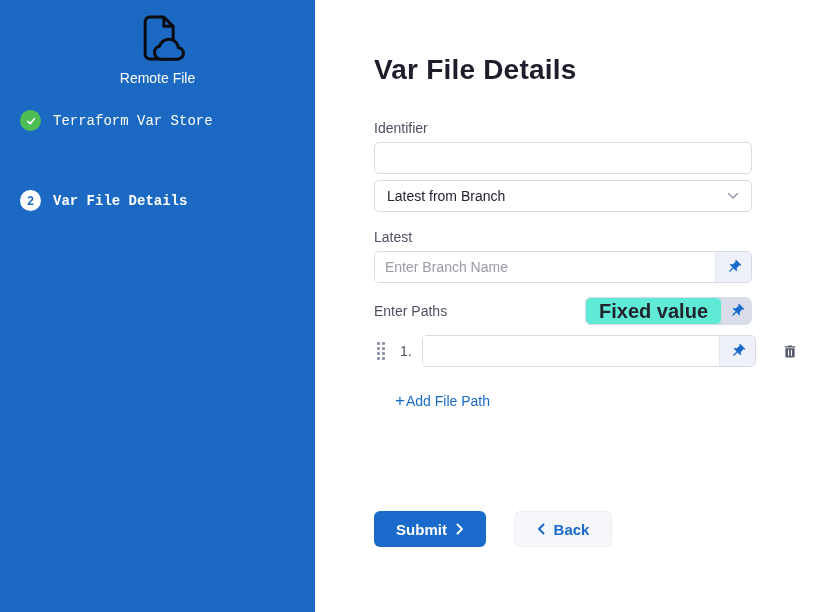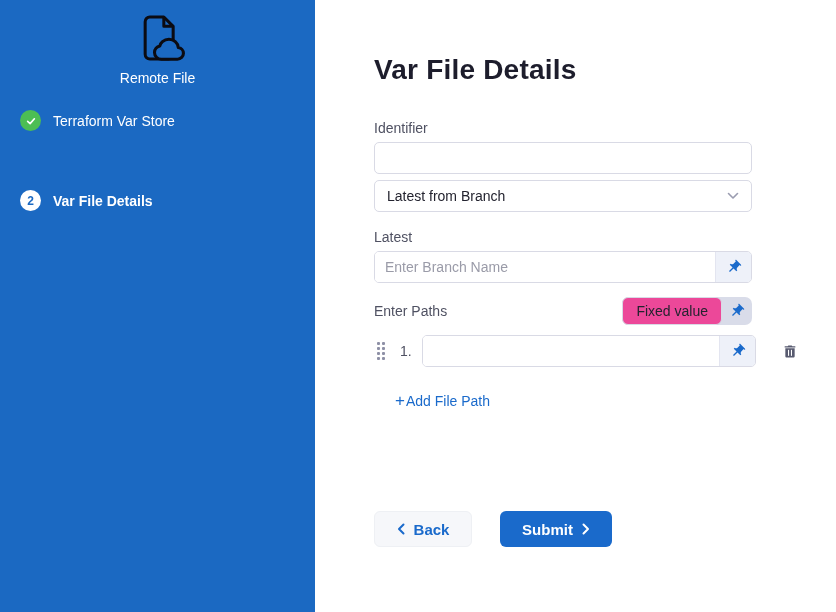--- a/index.html
+++ b/index.html
@@ -16,21 +16,21 @@
 
   .step { position:absolute; left:20px; display:flex; align-items:center;
     gap:12px; cursor:pointer; }
   .step-1 { top:110px; }
   .step-2 { top:190px; }
   .step-circle { width:21px; height:21px; border-radius:50%;
     display:flex; align-items:center; justify-content:center; flex:0 0 auto; }
   .circle-green { background:#4CBE54; }
   .circle-white { background:#ffffff; color:#1b69c2; font-size:12px;
     font-weight:700; }
-  .step-label { color:#ffffff; font-size:14px; }
+  .step-label { color:#ffffff; font-size:14px;font-family:Liberation Mono, monospace; }
   .step-2 .step-label { font-weight:700; }
 
   
   .main { position:absolute; left:315px; top:0; width:521px; height:612px;
     background:#ffffff; }
   .content { margin:54px 0 0 59px; width:378px; }
   .page-title { font-size:28px; font-weight:700; color:#1d1d2c;
     letter-spacing:.2px; }
 
   .field-label { margin-top:34px; font-size:14px; color:#4f5162; }
@@ -52,23 +52,23 @@
     font-size:14px; color:#22222e; font-family:"Liberation Sans", sans-serif; }
   .pin-input-wrap input::placeholder { color:#9a9ba8; }
   .pin-cell { width:36px; display:flex; align-items:center; justify-content:center;
     background:#eef1f9; border-left:1px solid #e3e5f0; cursor:pointer; }
 
   
   .fp-header { margin-top:14px; display:flex; align-items:center;
     justify-content:space-between; }
   .type-group { display:flex; align-items:stretch; background:#d9dce9;
     border-radius:7px; height:28px; }
-  .type-btn { background:#ec4899; border:1px solid #d9dae5; border-radius:6px;
-    padding:0 13px; font-size:14px; color:#23232f; display:flex;
-    align-items:center; cursor:pointer; }
+  .type-btn { background:#5eead4; border:1px solid #d9dae5; border-radius:6px;
+    padding:0 13px; font-size:20px; color:#23232f; display:flex;
+    align-items:center; cursor:pointer;font-weight:bold; }
   .type-pin { width:30px; display:flex; align-items:center;
     justify-content:center; cursor:pointer; }
 
   
   .path-row { margin-top:10px; display:flex; align-items:center; width:424px; }
   .drag-handle { width:10px; display:grid; grid-template-columns:3px 3px;
     gap:2px; cursor:grab; margin-left:3px; }
   .drag-handle i { width:3px; height:3px; background:#8e90a6; border-radius:1px; }
   .row-index { width:22px; margin-left:13px; font-size:14px; color:#4f5162; }
   .path-row .pin-input-wrap { margin-top:0; flex:1; }
@@ -189,28 +189,28 @@
         </svg>
       </span>
     </div>
 
     <span class="add-link">
       <span class="add-plus">+</span>
       <span>Add File Path</span>
     </span>
 
     <div class="footer">
-      <button class="btn btn-back">
-        <svg width="8" height="12" viewBox="0 0 8 12">
-          <polyline points="6.5,1.5 2,6 6.5,10.5" fill="none" stroke="#1a6acb" stroke-width="2" stroke-linecap="round" stroke-linejoin="round"></polyline>
-        </svg>
-        <span>Back</span>
-      </button>
       <button class="btn btn-submit">
         <span>Submit</span>
         <svg width="8" height="12" viewBox="0 0 8 12">
           <polyline points="1.5,1.5 6,6 1.5,10.5" fill="none" stroke="#ffffff" stroke-width="2" stroke-linecap="round" stroke-linejoin="round"></polyline>
         </svg>
       </button>
+      <button class="btn btn-back">
+        <svg width="8" height="12" viewBox="0 0 8 12">
+          <polyline points="6.5,1.5 2,6 6.5,10.5" fill="none" stroke="#1a6acb" stroke-width="2" stroke-linecap="round" stroke-linejoin="round"></polyline>
+        </svg>
+        <span>Back</span>
+      </button>
     </div>
 
   </div>
 </div>
 
 </body></html>

